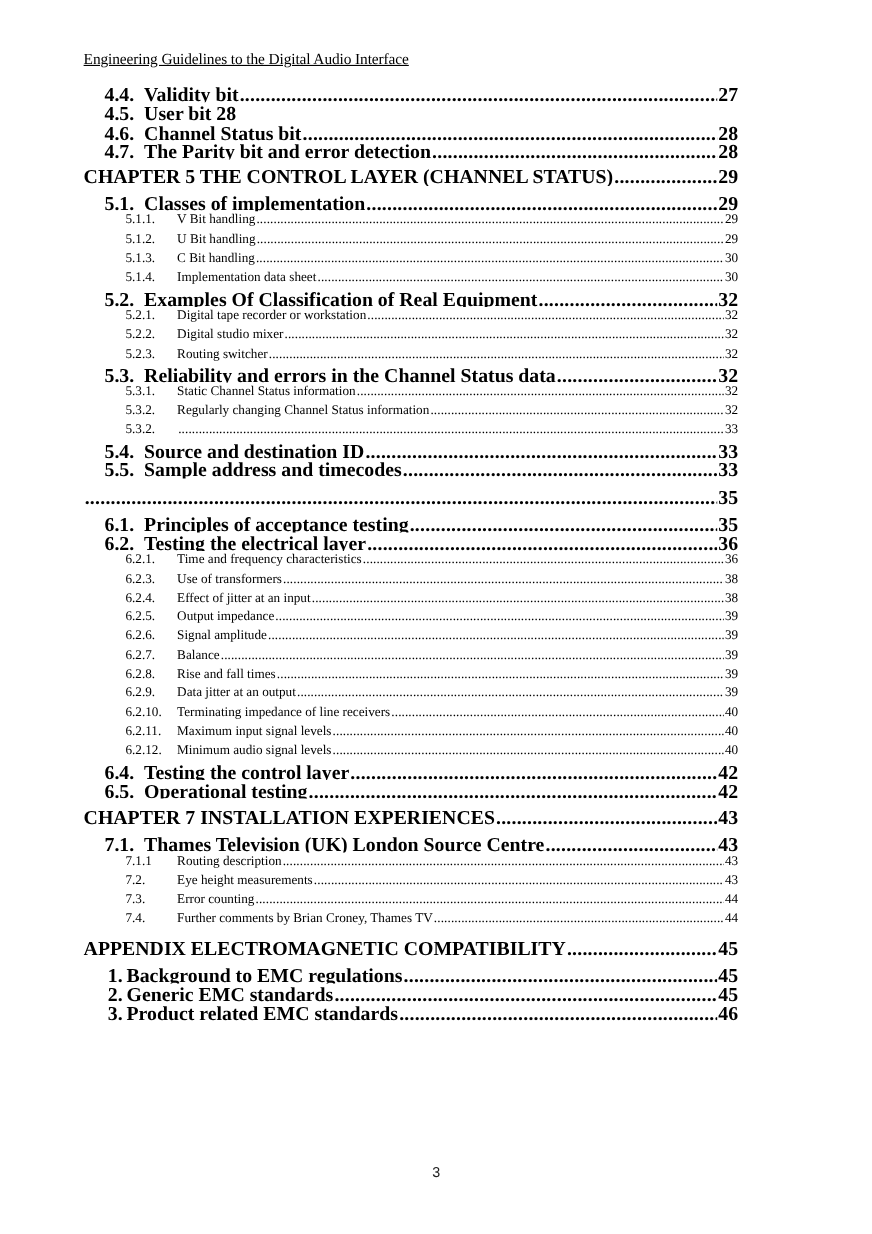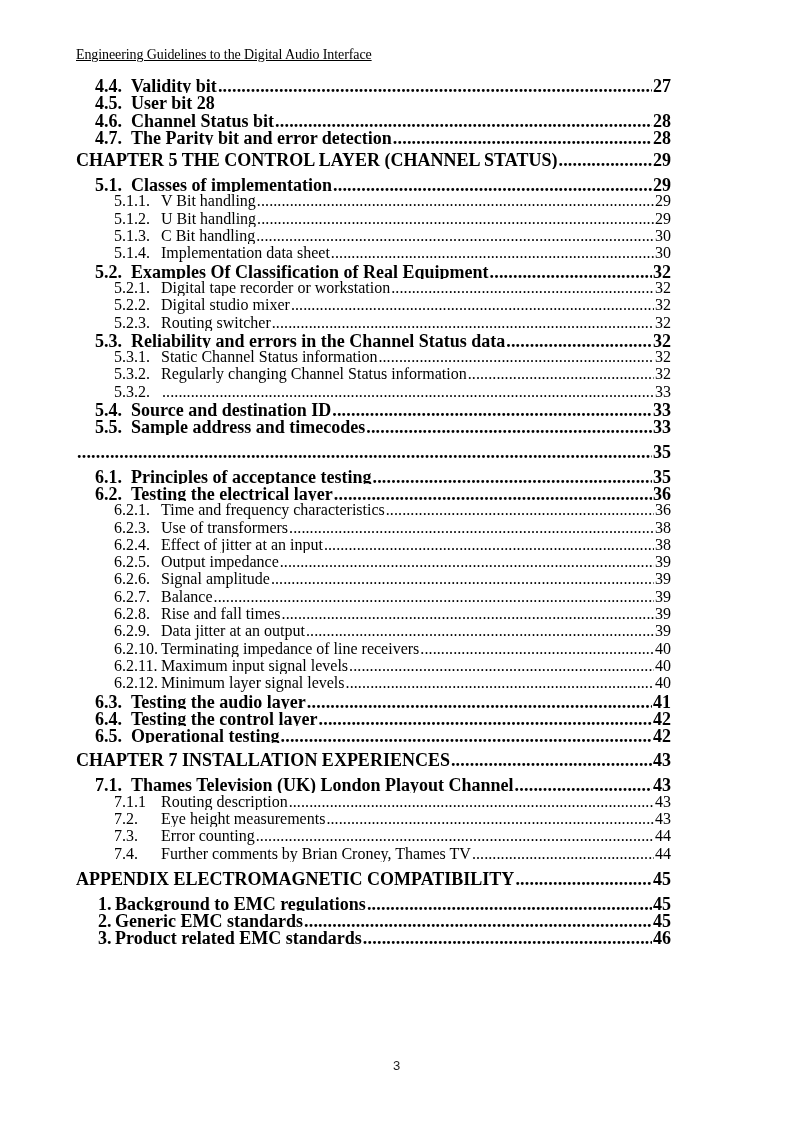--- a/index.html
+++ b/index.html
@@ -10,21 +10,21 @@
   .toc { position:absolute; left:76px; top:76px; width:595px; }
   .row { position:relative; display:flex; align-items:baseline; height:17.3px;
          font-size:18px; white-space:nowrap; overflow:hidden; }
   .row .num { flex:0 0 auto; }
   .row .title { flex:0 0 auto; }
   .row .leader { flex:1 1 auto; overflow:hidden; margin:0 1px; }
   .row .leader::after { content:"................................................................................................................................................................................................................................................................................................................................"; letter-spacing:0.2px; }
   .row .page { flex:0 0 auto; text-align:right; }
   .lvl1 { font-weight:bold; padding-left:19px; }
   .lvl1 .num { width:36px; }
-  .lvl2 { padding-left:38px; font-size:16px;justify-content:space-between; }
+  .lvl2 { padding-left:38px; font-size:12px;justify-content:space-between; }
   .lvl2 .num { width:47px; }
   .lvl2 .leader::after { letter-spacing:0.1px; }
   .chap { font-weight:bold; height:19px; margin-top:7px; margin-bottom:6px;justify-content:flex-end; }
   .chap.first { margin-top:5px; }
   .app1 { font-weight:bold; padding-left:22px; }
   .app1 .num { width:17px; }
   .noleader .leader::after { content:""; }
   .pagenum { position:absolute; top:1058px; left:0; width:793px; text-align:center;
              font-family:"Liberation Sans", sans-serif; font-size:13px; color:#222; }
 </style>
@@ -223,50 +223,44 @@
       <span class="page">40</span>
     </div>
     <div class="row lvl2">
       <span class="num">6.2.11.</span>
       <span class="title">Maximum input signal levels </span>
       <span class="leader"></span>
       <span class="page">40</span>
     </div>
     <div class="row lvl2">
       <span class="num">6.2.12.</span>
-      <span class="title">Minimum layer signal levels</span>
+      <span class="title">Minimum audio signal levels</span>
       <span class="leader"></span>
       <span class="page">40</span>
-    </div>
-    <div class="row lvl1">
-      <span class="num">6.3.</span>
-      <span class="title">Testing the audio layer </span>
-      <span class="leader"></span>
-      <span class="page">41</span>
     </div>
     <div class="row lvl1">
       <span class="num">6.4.</span>
       <span class="title">Testing the control layer</span>
       <span class="leader"></span>
       <span class="page">42</span>
     </div>
     <div class="row lvl1">
       <span class="num">6.5.</span>
       <span class="title">Operational testing </span>
       <span class="leader"></span>
       <span class="page">42</span>
     </div>
     <div class="row chap">
       <span class="title">CHAPTER 7 INSTALLATION EXPERIENCES </span>
       <span class="leader"></span>
       <span class="page">43</span>
     </div>
     <div class="row lvl1">
       <span class="num">7.1.</span>
-      <span class="title">Thames Television (UK) London Playout Channel</span>
+      <span class="title">Thames Television (UK) London Source Centre</span>
       <span class="leader"></span>
       <span class="page">43</span>
     </div>
     <div class="row lvl2">
       <span class="num">7.1.1</span>
       <span class="title">Routing description</span>
       <span class="leader"></span>
       <span class="page">43</span>
     </div>
     <div class="row lvl2">

